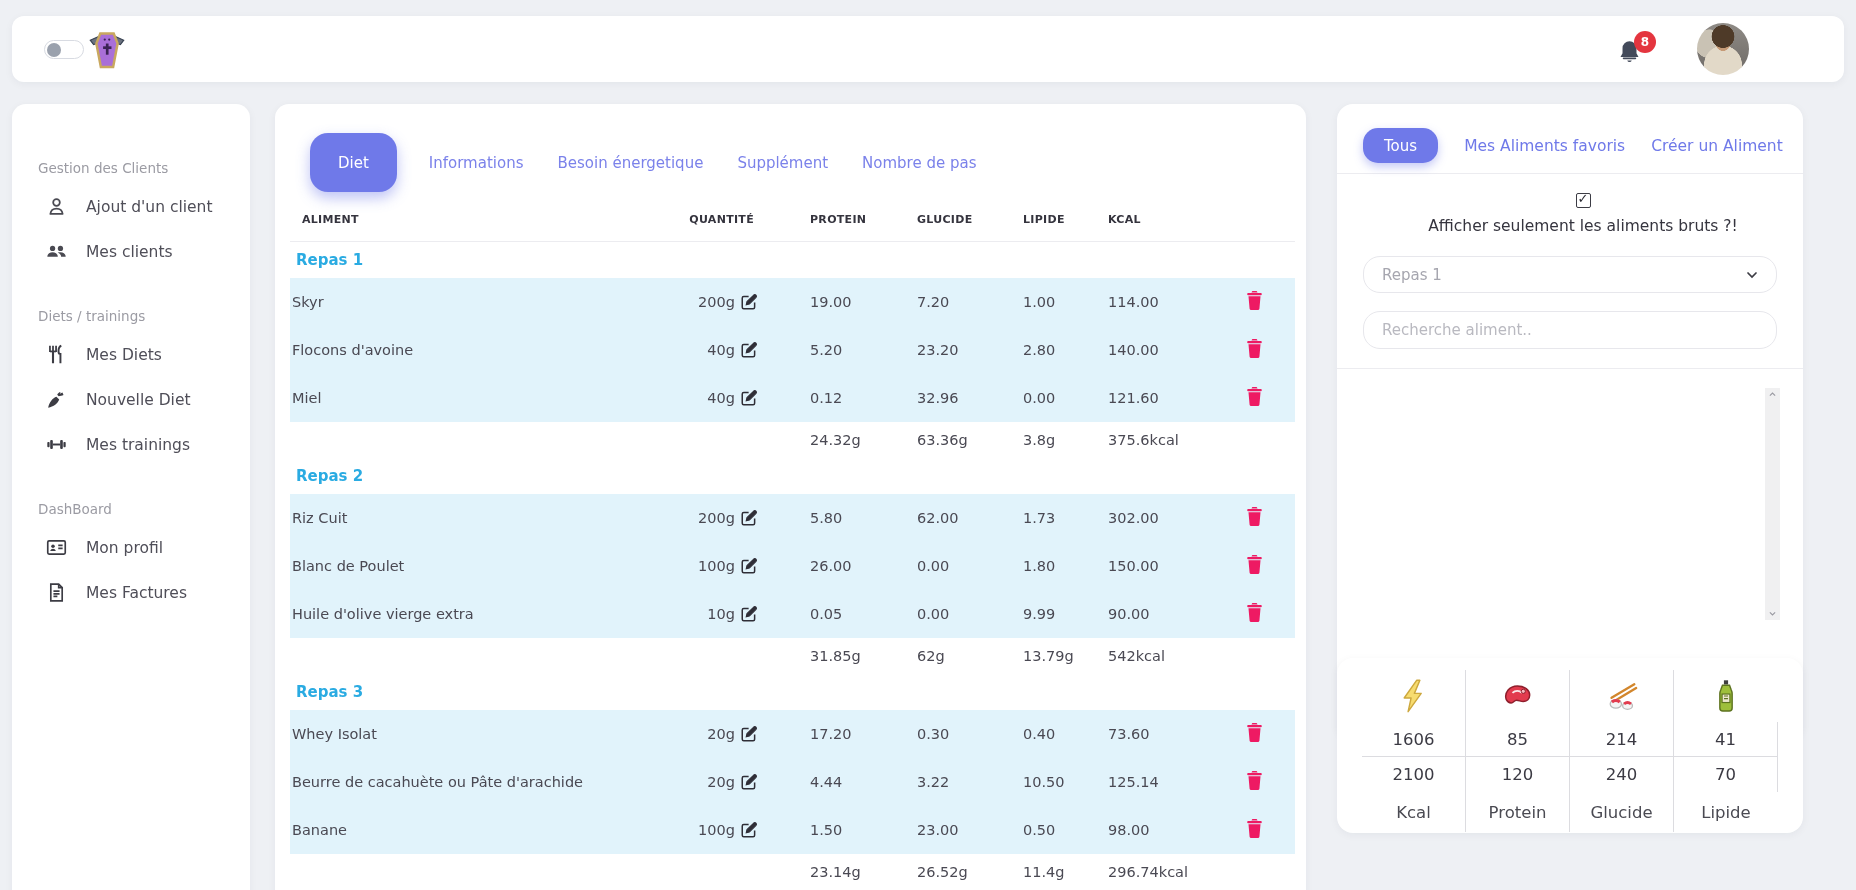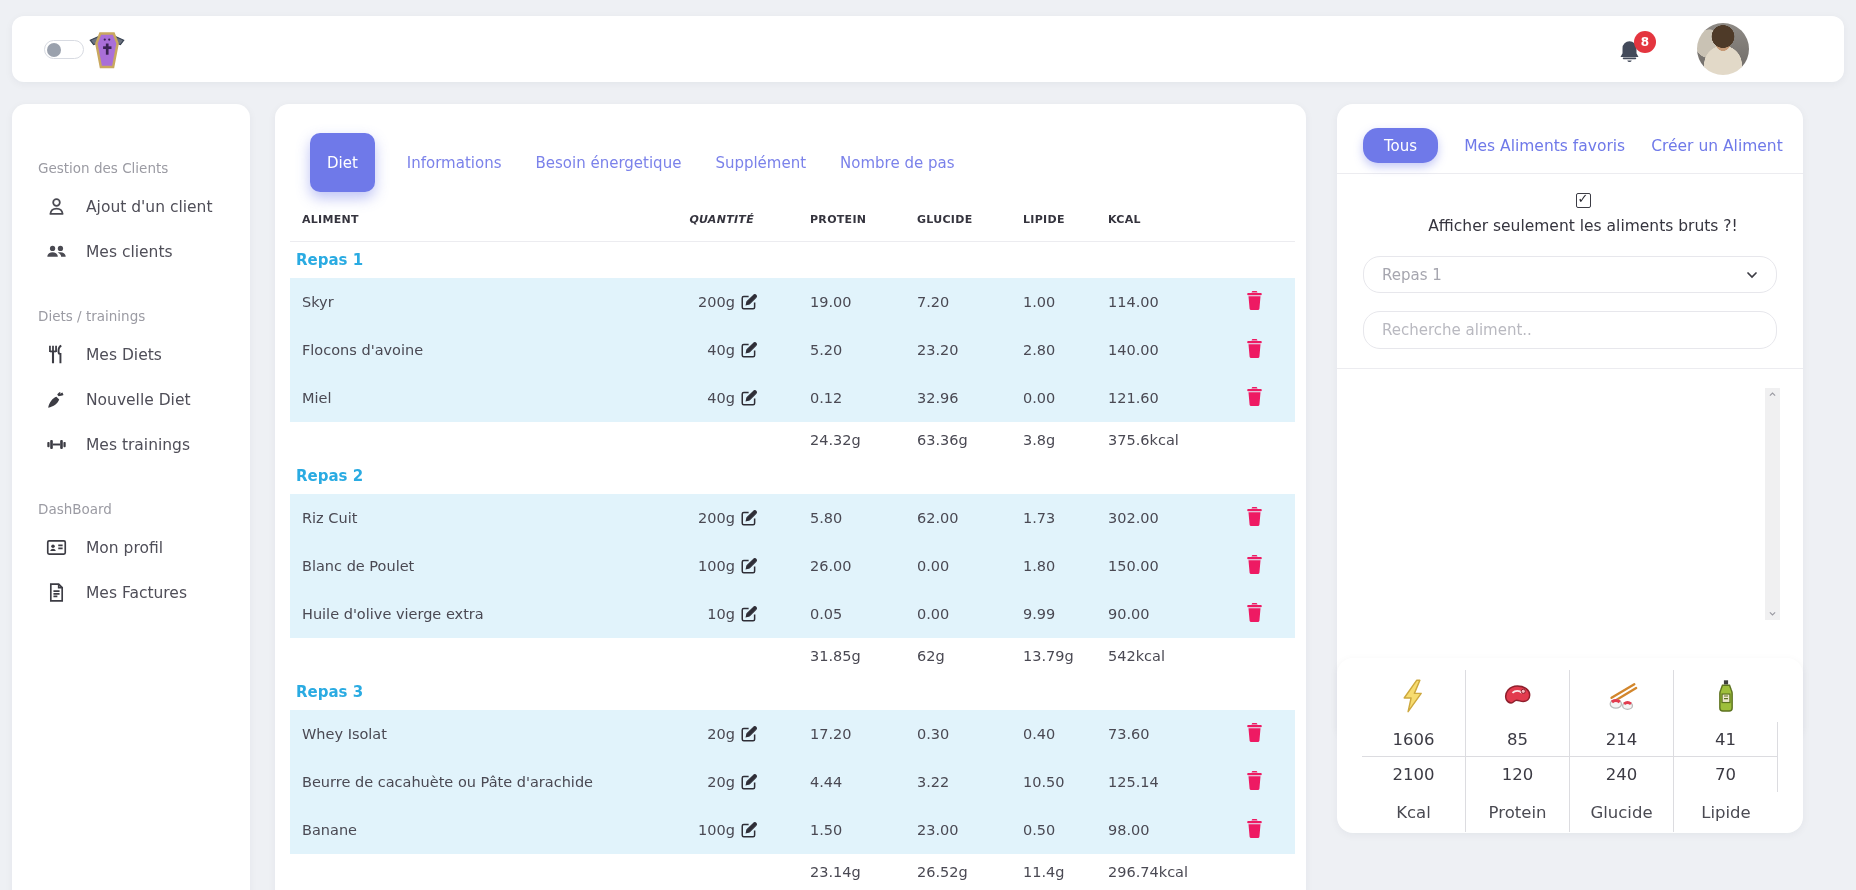--- a/index.html
+++ b/index.html
@@ -33,31 +33,31 @@
   .side-title { font-size:13.5px; color:#9b9ba3; margin-bottom:8px; }
   .side-item { height:45px; display:flex; align-items:center; gap:19px; padding-left:8px; cursor:pointer; color:#4f4e58; font-size:15.5px; }
   .side-item .icon { width:21px; height:21px; display:inline-flex; }
   .side-item .icon svg { width:100%; height:100%; }
   .side-section { margin-bottom:34px; }
 
   
   .main-card { left:275px; top:104px; width:1031px; height:800px; border-radius:14px; }
   .tabs { display:flex; align-items:center; gap:30px; margin:29px 0 0 35px; height:59px; }
   .tab { font-size:15px; color:#7b82ea; cursor:pointer; padding:0 2px; }
-  .tab.active { background:#6f79e9; color:#fff; height:59px; min-width:57px; padding:0 17px; border-radius:10px; display:flex; align-items:center; justify-content:center; box-shadow:0 6px 14px rgba(111,121,233,.45); }
+  .tab.active { background:#6f79e9; color:#fff; height:59px; min-width:57px; padding:0 28px; border-radius:18px; display:flex; align-items:center; justify-content:center; box-shadow:0 6px 14px rgba(111,121,233,.45); }
 
   .food-table { margin:6px 11px 0 15px; width:1005px; }
   .trow { display:grid; grid-template-columns:404px 108px 107px 106px 85px 135px 60px; align-items:center; }
   .thead { height:44px; border-bottom:1px solid #ececf0; font-size:11px; font-weight:bold; color:#35343e; letter-spacing:.3px; }
   .thead > div { padding-left:8px; }
   .thead .c-name { padding-left:12px; }
-  .thead .c-qty { padding-right:48px;font-style:italic; }
+  .thead .c-qty { padding-right:48px; }
   .meal-heading { height:36px; display:flex; align-items:center; padding-left:6px; color:#2aabe2; font-weight:bold; font-size:15px; }
   .drow { height:48px; background:#e1f3fb; font-size:14.5px; color:#4a4953; }
-  .drow .c-name { padding-left:12px; }
+  .drow .c-name { padding-left:2px; }
   .drow .c-num, .totrow .c-num { padding-left:8px; }
   .c-qty { display:flex; justify-content:flex-end; align-items:center; gap:5px; padding-right:44px; }
   .edit-btn { width:18px; height:18px; cursor:pointer; display:inline-flex; background:none; border:none; padding:0; }
   .edit-btn svg { width:18px; height:18px; }
   .trash-btn { width:19px; height:21px; cursor:pointer; background:none; border:none; padding:0; margin-left:10px; display:inline-flex; }
   .trash-btn svg { width:19px; height:21px; }
   .totrow { height:36px; font-size:14.5px; color:#4a4953; }
 
   
   .food-panel { left:1337px; top:104px; width:466px; height:635px; border-radius:16px; padding-top:24px; }

